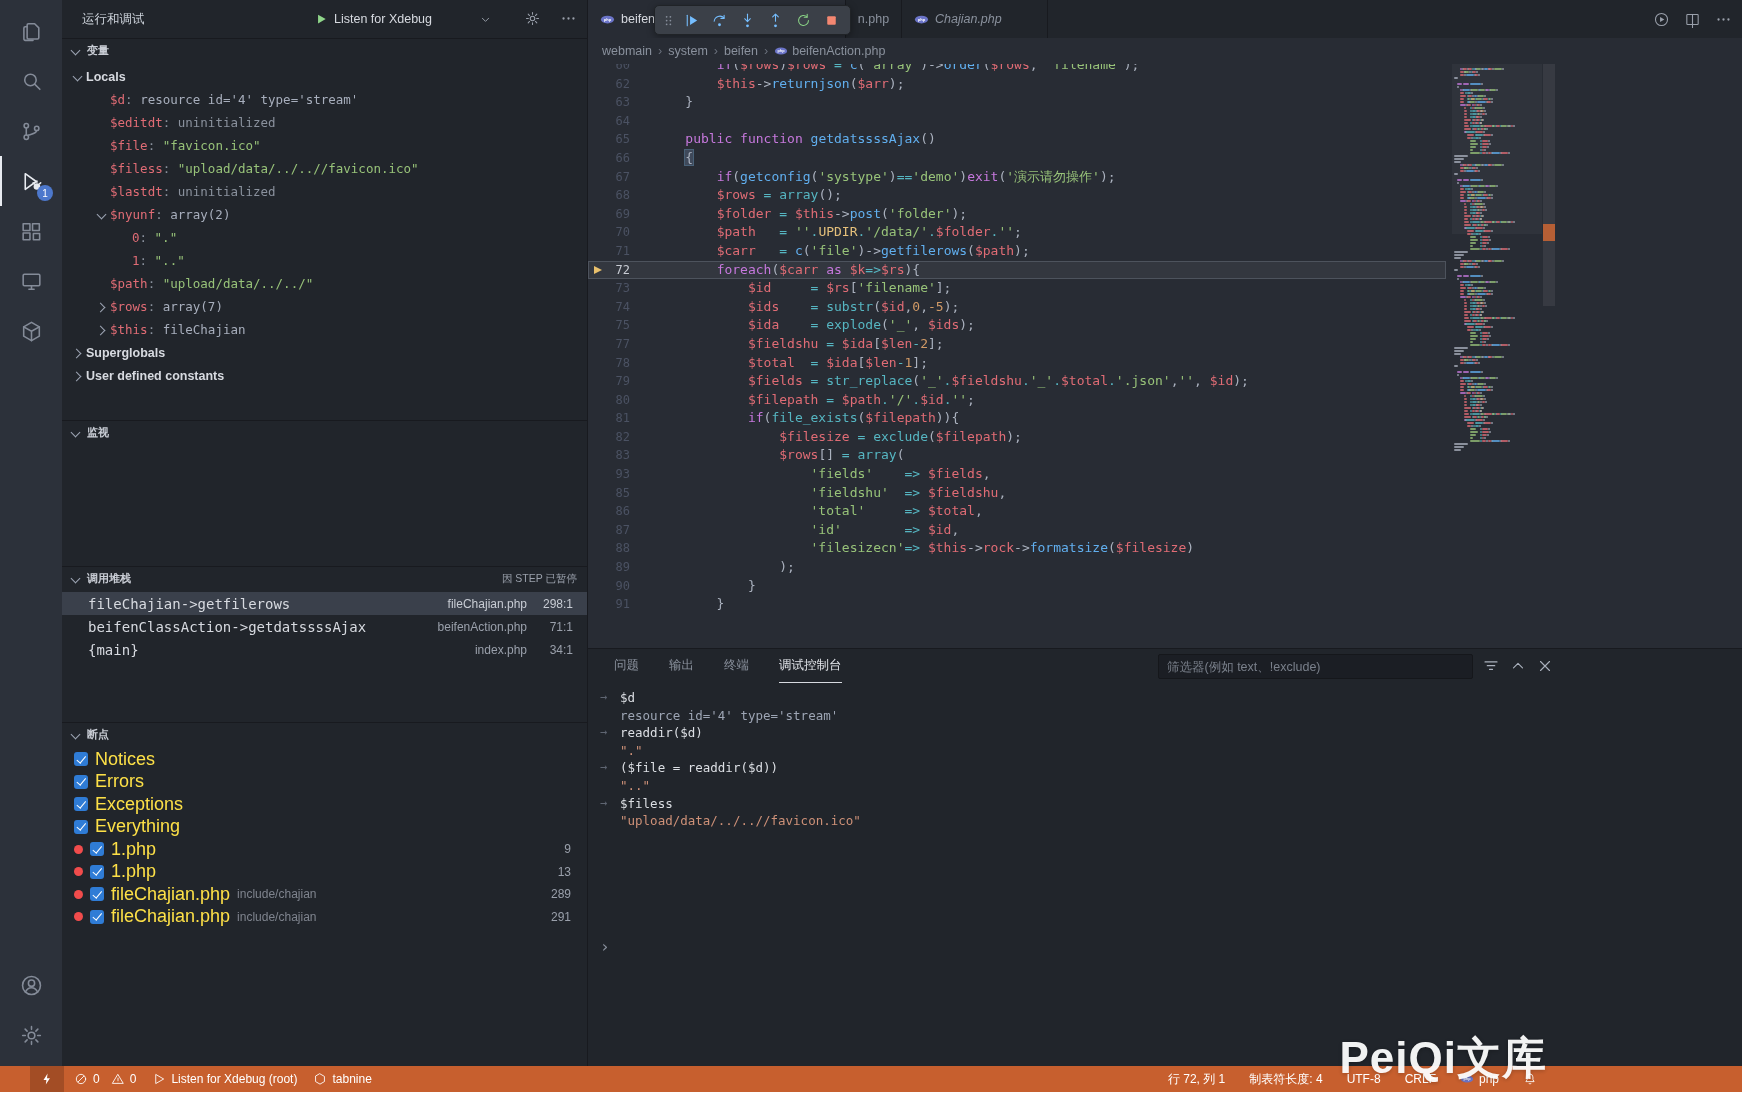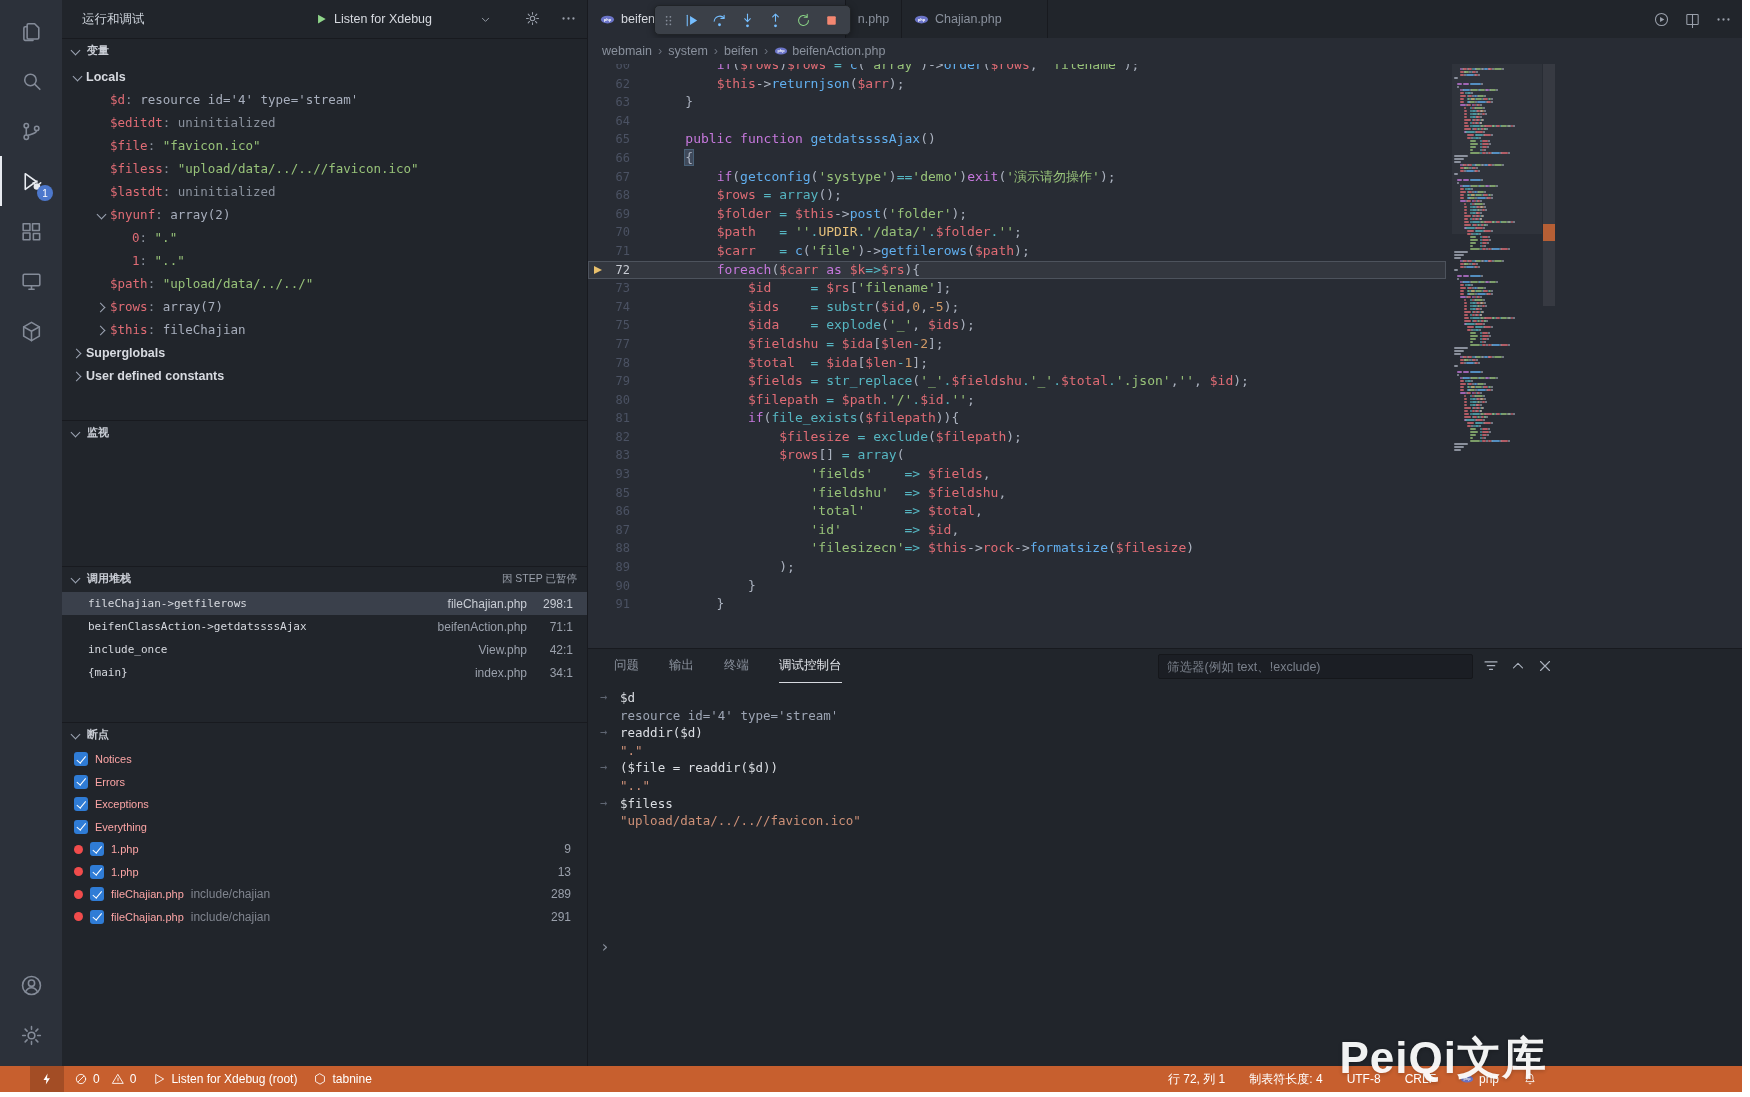--- a/index.html
+++ b/index.html
@@ -52,44 +52,44 @@
 .var-row.d2{padding-left:32px}
 .var-row.d3{padding-left:54px}
 .var-group{color:#d7dae0;font-weight:bold;font-family:"Liberation Sans",sans-serif;font-size:12.5px}
 .var-name{color:var(--tok-var)}
 .var-colon{color:#8a919d;white-space:pre}
 .var-val.str{color:var(--tok-str)}
 .var-val.plain{color:#a7aebc}
 .var-val.muted{color:#8a919d}
 .cs-row{height:23px;display:flex;align-items:center;padding:0 14px 0 26px;cursor:pointer}
 .cs-row.selected{background:#3a404b}
-.cs-fn{font-family:"DejaVu Sans Mono","Liberation Mono",monospace;font-size:11px;color:#d7dae0}
+.cs-fn{font-family:"DejaVu Sans Mono","Liberation Mono",monospace;font-size:14px;color:#d7dae0}
 .cs-file{margin-left:auto;color:#9aa0ab;font-size:12px}
 .cs-row.selected .cs-file{color:#c8ccd4}
 .cs-pos{color:#9aa0ab;font-size:12px;margin-left:12px;min-width:34px;text-align:right}
 .cs-row.selected .cs-pos{color:#c8ccd4}
 .bp-row{height:22.5px;display:flex;align-items:center;padding:0 16px 0 12px;gap:7px;cursor:pointer}
 .bp-dot{width:9px;height:9px;border-radius:50%;background:var(--breakpoint)}
 .cb{width:14px;height:14px;border-radius:3px;background:var(--checkbox);position:relative;flex:none}
 .cb::after{content:"";position:absolute;left:4.5px;top:1.5px;width:3.5px;height:7.5px;border-right:1.7px solid #fff;border-bottom:1.7px solid #fff;transform:rotate(40deg)}
-.bp-label{color:#fca5a5;font-size:11px}
+.bp-label{color:#fde047;font-size:18px}
 .bp-path{color:#7f848e;font-size:12px}
 .bp-line{margin-left:auto;color:#9aa0ab;font-size:12px}
 
 
 .editor-col{position:absolute;left:588px;top:0;width:1154px;height:1066px;background:#282c34}
 .tabbar{position:absolute;left:0;top:0;right:0;height:38px;background:#21252b}
 .tabs{display:flex;height:38px}
 .tab{display:flex;align-items:center;gap:6px;padding:0 12px;background:#21252b;color:#8a919d;font-size:12.5px;border-right:1px solid #181a1f;height:100%;cursor:pointer;overflow:hidden}
 .tab .icon{width:15px;height:15px}
 .tab.active{background:#282c34;color:#d7dae0}
 .tab.t0{width:258px}
 .tab.t1{width:56px;justify-content:center}
 .tab.t2{width:146px}
-.tab.preview .tab-label{}
+.tab.preview .tab-label{font-style:italic}
 .debug-toolbar{position:absolute;left:66px;top:5px;height:30px;display:flex;align-items:center;gap:2px;padding:0 6px;background:#3b4048;border:1px solid #202327;border-radius:5px;box-shadow:0 2px 7px rgba(0,0,0,.35)}
 .debug-toolbar .icon{width:17px;height:17px}
 .dt-grip{color:#878e9b;width:15px !important;cursor:grab}
 .dt-btn{width:26px;height:26px;display:flex;align-items:center;justify-content:center;cursor:pointer;border-radius:4px}
 .dt-btn.blue{color:#75beff}
 .dt-btn.green{color:#89d185}
 .dt-btn.red{color:#f48771}
 .tabbar-actions{position:absolute;right:10px;top:0;height:38px;display:flex;align-items:center;gap:14px;color:#9aa0ab}
 .tabbar-actions .icon{width:17px;height:17px;cursor:pointer}
 .breadcrumbs{position:absolute;left:0;top:38px;right:0;height:26px;display:flex;align-items:center;padding-left:14px;gap:6px;color:#8a919d;font-size:12.5px;background:#282c34}
@@ -314,25 +314,20 @@
     <div class="cs-body">
         <div class="cs-row selected">
           <span class="cs-fn">fileChajian-&gt;getfilerows</span>
           <span class="cs-file">fileChajian.php</span>
           <span class="cs-pos">298:1</span>
         </div>
         <div class="cs-row">
           <span class="cs-fn">beifenClassAction-&gt;getdatssssAjax</span>
           <span class="cs-file">beifenAction.php</span>
           <span class="cs-pos">71:1</span>
-        </div>
-        <div class="cs-row">
-          <span class="cs-fn">include_once</span>
-          <span class="cs-file">View.php</span>
-          <span class="cs-pos">42:1</span>
         </div>
         <div class="cs-row">
           <span class="cs-fn">{main}</span>
           <span class="cs-file">index.php</span>
           <span class="cs-pos">34:1</span>
         </div>
       </div>
 
     <div class="section-header">
       <span class="chev down"></span>

